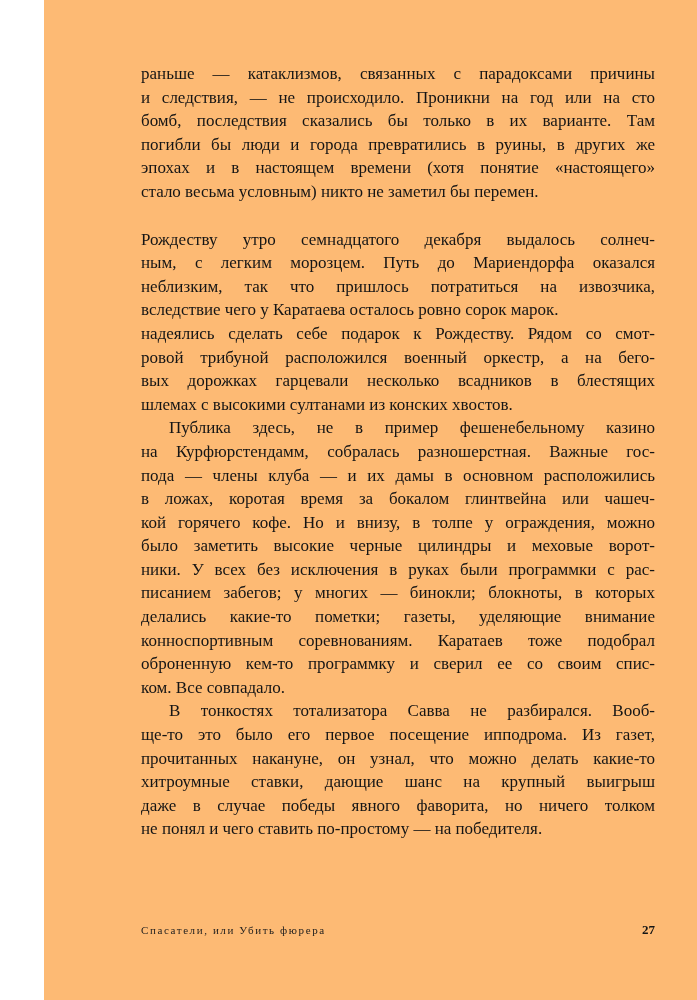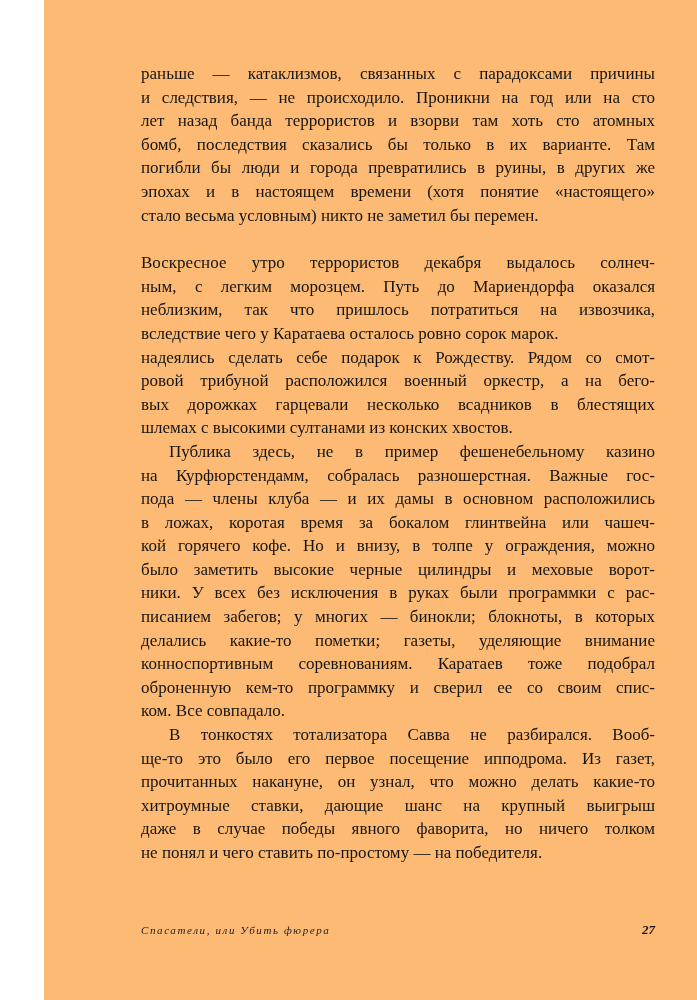--- a/index.html
+++ b/index.html
@@ -46,21 +46,20 @@
     padding-left: 28px;
   }
   .footer {
     position: absolute;
     left: 97px;
     top: 922px;
     width: 514px;
     display: flex;
     justify-content: space-between;
     align-items: baseline;
-    font-style: italic;
   }
   .running-title {
     font-size: 11px;
     letter-spacing: 1.6px;
     color: #1d1d1d;
     font-family: "Liberation Serif", "DejaVu Serif", serif;
   }
   .page-number {
     font-size: 13px;
     font-weight: bold;
@@ -69,28 +68,27 @@
 </style>
 </head>
 <body>
 
 <div class="page">
 
   <main class="text-block" id="body-container">
       <div class="paragraph">
         <div class="line">раньше — катаклизмов, связанных с парадоксами причины</div>
         <div class="line">и следствия, — не происходило. Проникни на год или на сто</div>
-        <div class="line">лет назад банда террористов и взорви там хоть сто атомных</div>
         <div class="line">бомб, последствия сказались бы только в их варианте. Там</div>
         <div class="line">погибли бы люди и города превратились в руины, в других же</div>
         <div class="line">эпохах и в настоящем времени (хотя понятие «настоящего»</div>
         <div class="line last">стало весьма условным) никто не заметил бы перемен.</div>
       </div>
       <div class="paragraph section-break">
-        <div class="line">Воскресное утро террористов декабря выдалось солнеч-</div>
+        <div class="line">Рождеству утро семнадцатого декабря выдалось солнеч-</div>
         <div class="line">ным, с легким морозцем. Путь до Мариендорфа оказался</div>
         <div class="line">неблизким, так что пришлось потратиться на извозчика,</div>
         <div class="line last">вследствие чего у Каратаева осталось ровно сорок марок.</div>
       </div>
       <div class="paragraph">
         <div class="line">надеялись сделать себе подарок к Рождеству. Рядом со смот-</div>
         <div class="line">ровой трибуной расположился военный оркестр, а на бего-</div>
         <div class="line">вых дорожках гарцевали несколько всадников в блестящих</div>
         <div class="line last">шлемах с высокими султанами из конских хвостов.</div>
       </div>

